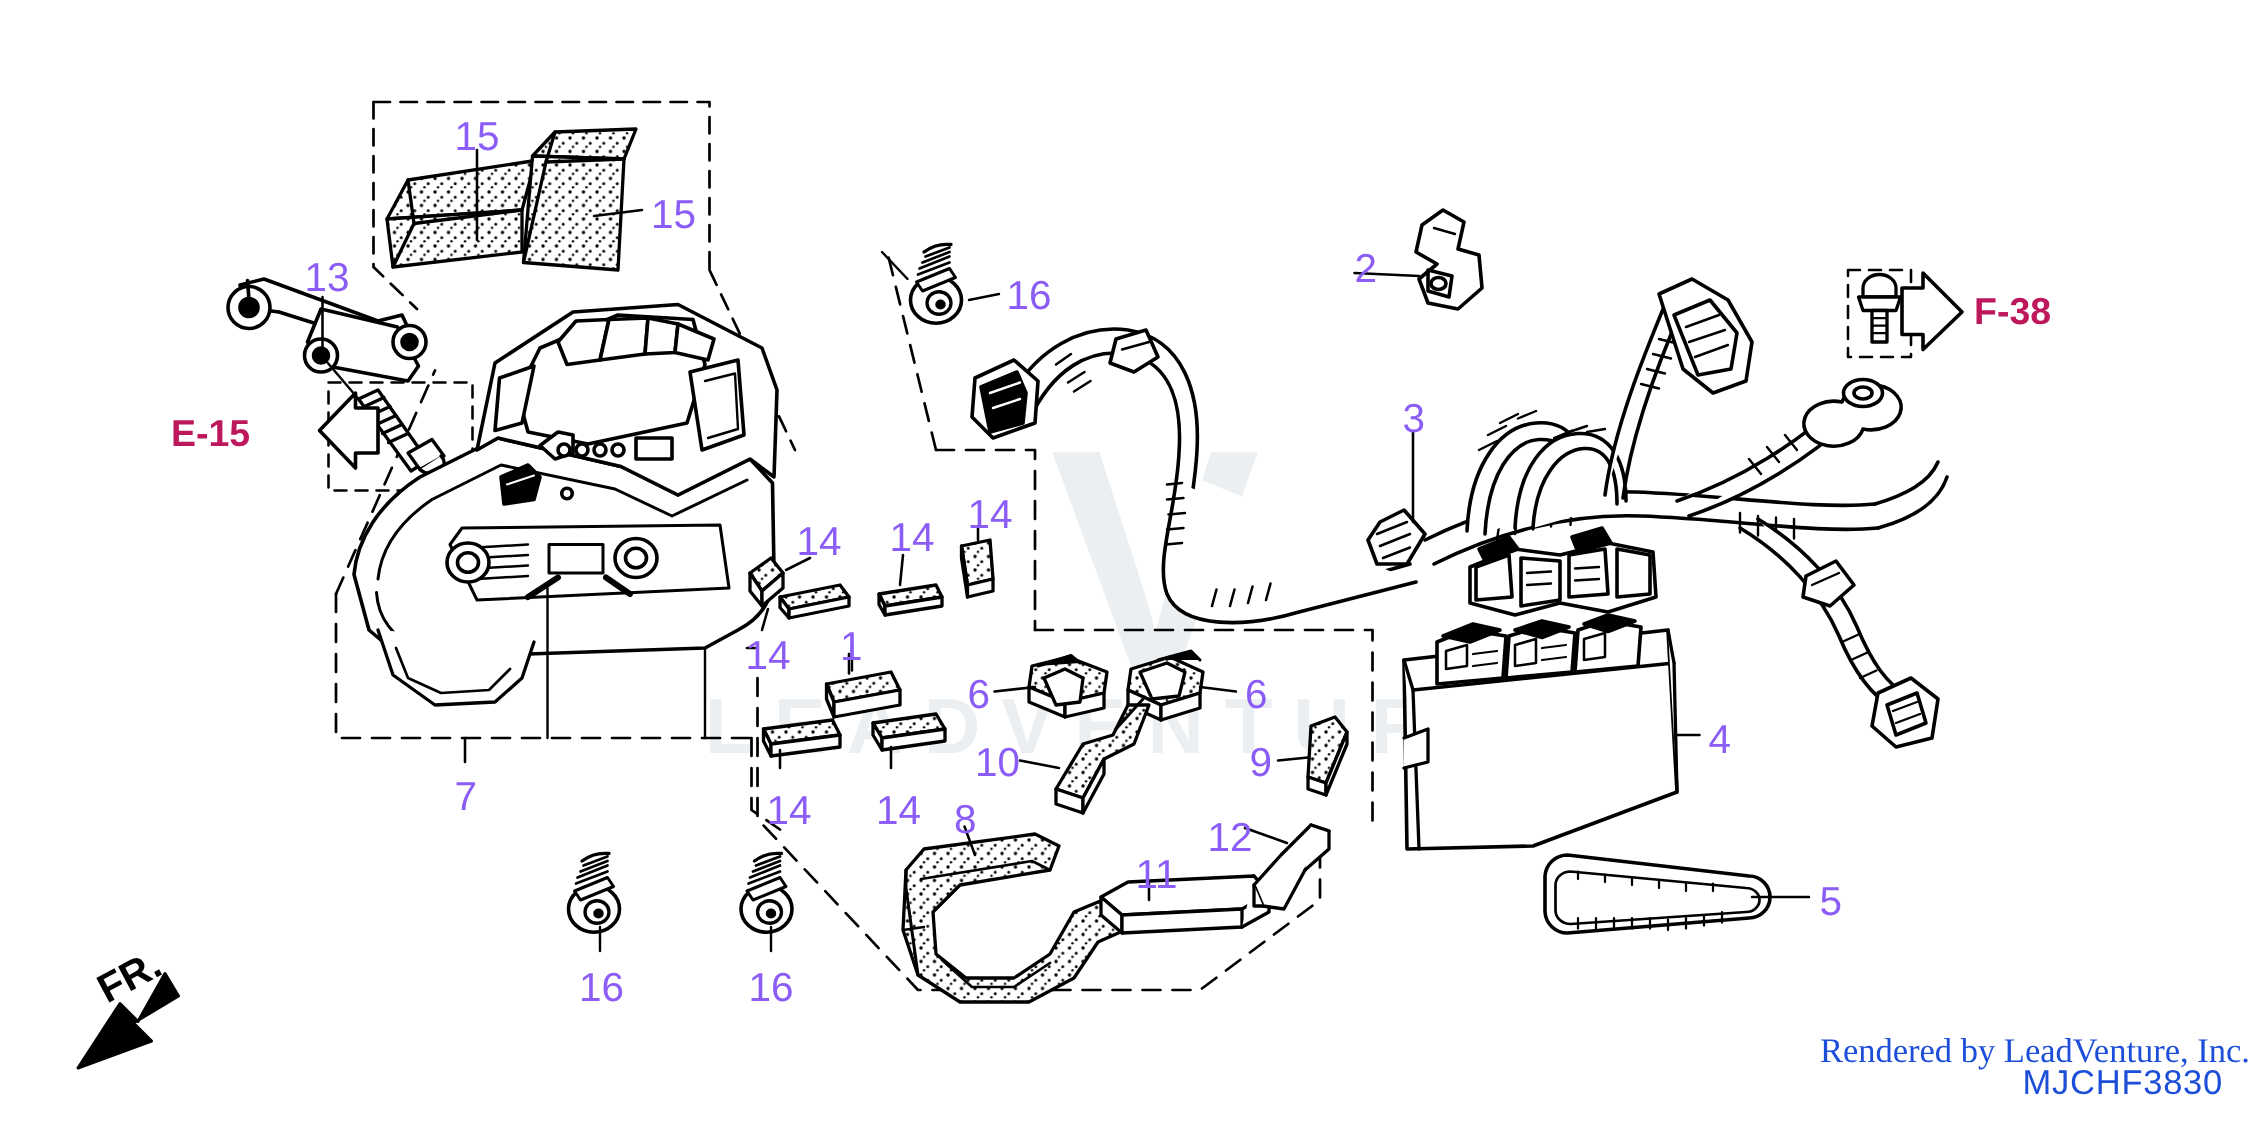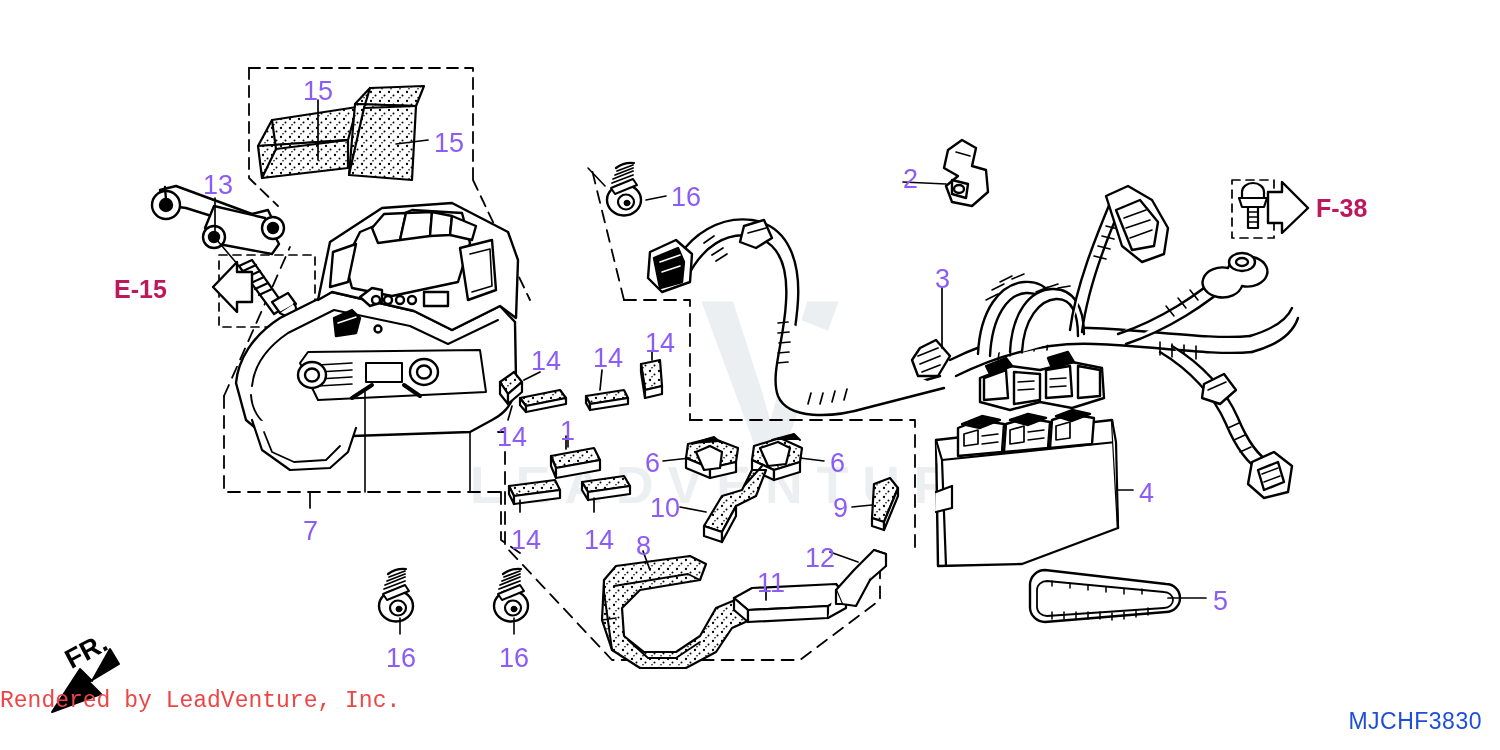--- a/index.html
+++ b/index.html
@@ -27,24 +27,24 @@
     font-family:"Liberation Sans", sans-serif;
     font-weight:bold;
     font-size:25px;
     color:#be185d;
     white-space:nowrap;
   }
   #footer-credit{
     position:absolute;
     left:0;right:0;
     top:688px;
-    text-align:left;
-    font-family:Liberation Mono, monospace;
+    text-align:right;
+    font-family:Liberation Serif, serif;
     font-size:23px;
-    color:#ef4444;
+    color:#1d4ed8;
   }
   #diagram-id{
     position:absolute;
     right:18px;top:708px;
     font-family:"Liberation Sans", sans-serif;
     font-size:23px;
     font-weight:500;
     color:#1d4ed8;
     letter-spacing:.5px;
   }

